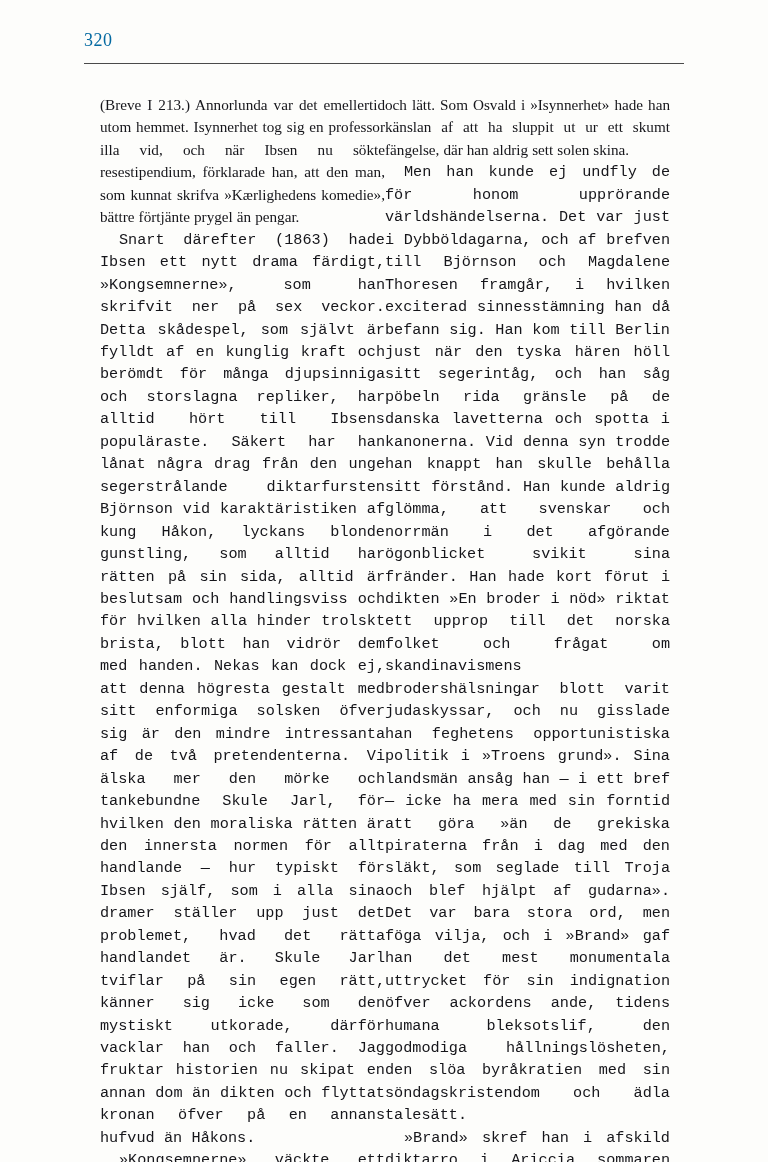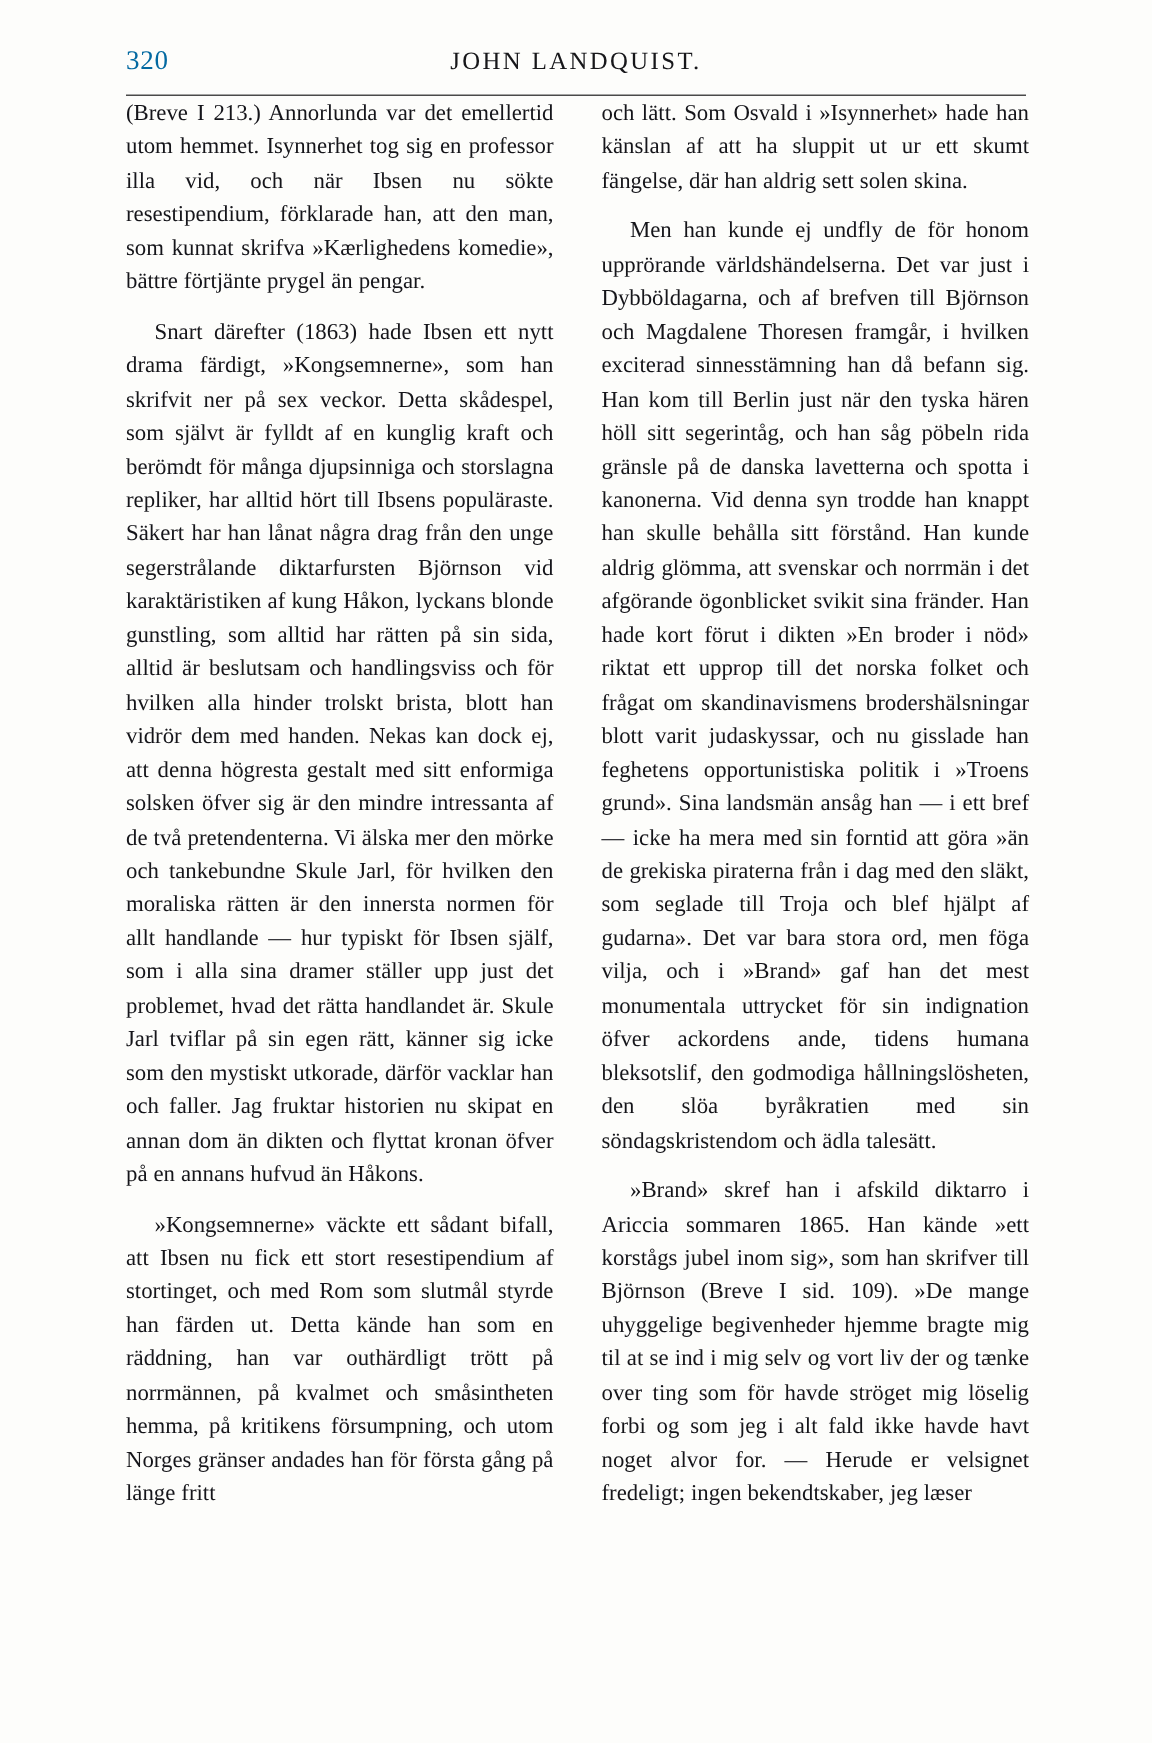--- a/index.html
+++ b/index.html
@@ -52,57 +52,57 @@
     top: 63px;
     width: 600px;
     height: 1px;
     background: #2a2a2a;
     opacity: 0.85;
   }
   
   .columns {
     position: absolute;
     left: 84px;
-    top: 65px;
+    top: 94px;
     width: 602px;
     height: 990px;
     display: flex;
-    justify-content: space-between;
+    justify-content: center;
   }
   .column {
     width: 285px;
   }
   .para {
     margin: 0;
     font-size: 15.2px;
     line-height: 22.45px;
     text-align: justify;
     text-justify: inter-word;
     color: #15151a;
     hyphens: none;
   }
   .para.indent {
     text-indent: 19px;
   }
   .para + .para {
-    margin-top: 11px;
+    margin-top: 0;
+    font-family: Liberation Mono, monospace;
   }
   
   .column .para {
     word-spacing: 0.2px;
   }
 </style>
 </head>
 <body>
 
 <div class="page">
 
   <div class="running-head">
     <span class="folio">320</span>
-    <span class="head-title">JOHN LANDQUIST.</span>
   </div>
   <div class="head-rule"></div>
 
   <div class="columns">
 
     <div class="column">
       <p class="para">(Breve I 213.) Annorlunda var det emellertid utom hemmet. Isynnerhet tog sig en professor illa vid, och när Ibsen nu sökte resestipendium, förklarade han, att den man, som kunnat skrifva »Kærlighedens komedie», bättre förtjänte prygel än pengar.</p>
       <p class="para indent">Snart därefter (1863) hade Ibsen ett nytt drama färdigt, »Kongsemnerne», som han skrifvit ner på sex veckor. Detta skådespel, som självt är fylldt af en kunglig kraft och berömdt för många djupsinniga och storslagna repliker, har alltid hört till Ibsens populäraste. Säkert har han lånat några drag från den unge segerstrålande diktarfursten Björnson vid karaktäristiken af kung Håkon, lyckans blonde gunstling, som alltid har rätten på sin sida, alltid är beslutsam och handlingsviss och för hvilken alla hinder trolskt brista, blott han vidrör dem med handen. Nekas kan dock ej, att denna högresta gestalt med sitt enformiga solsken öfver sig är den mindre intressanta af de två pretendenterna. Vi älska mer den mörke och tankebundne Skule Jarl, för hvilken den moraliska rätten är den innersta normen för allt handlande — hur typiskt för Ibsen själf, som i alla sina dramer ställer upp just det problemet, hvad det rätta handlandet är. Skule Jarl tviflar på sin egen rätt, känner sig icke som den mystiskt utkorade, därför vacklar han och faller. Jag fruktar historien nu skipat en annan dom än dikten och flyttat kronan öfver på en annans hufvud än Håkons.</p>
       <p class="para indent">»Kongsemnerne» väckte ett sådant bifall, att Ibsen nu fick ett stort resestipendium af stortinget, och med Rom som slutmål styrde han färden ut. Detta kände han som en räddning, han var outhärdligt trött på norrmännen, på kvalmet och småsintheten hemma, på kritikens försumpning, och utom Norges gränser andades han för första gång på länge fritt</p>
     </div>

